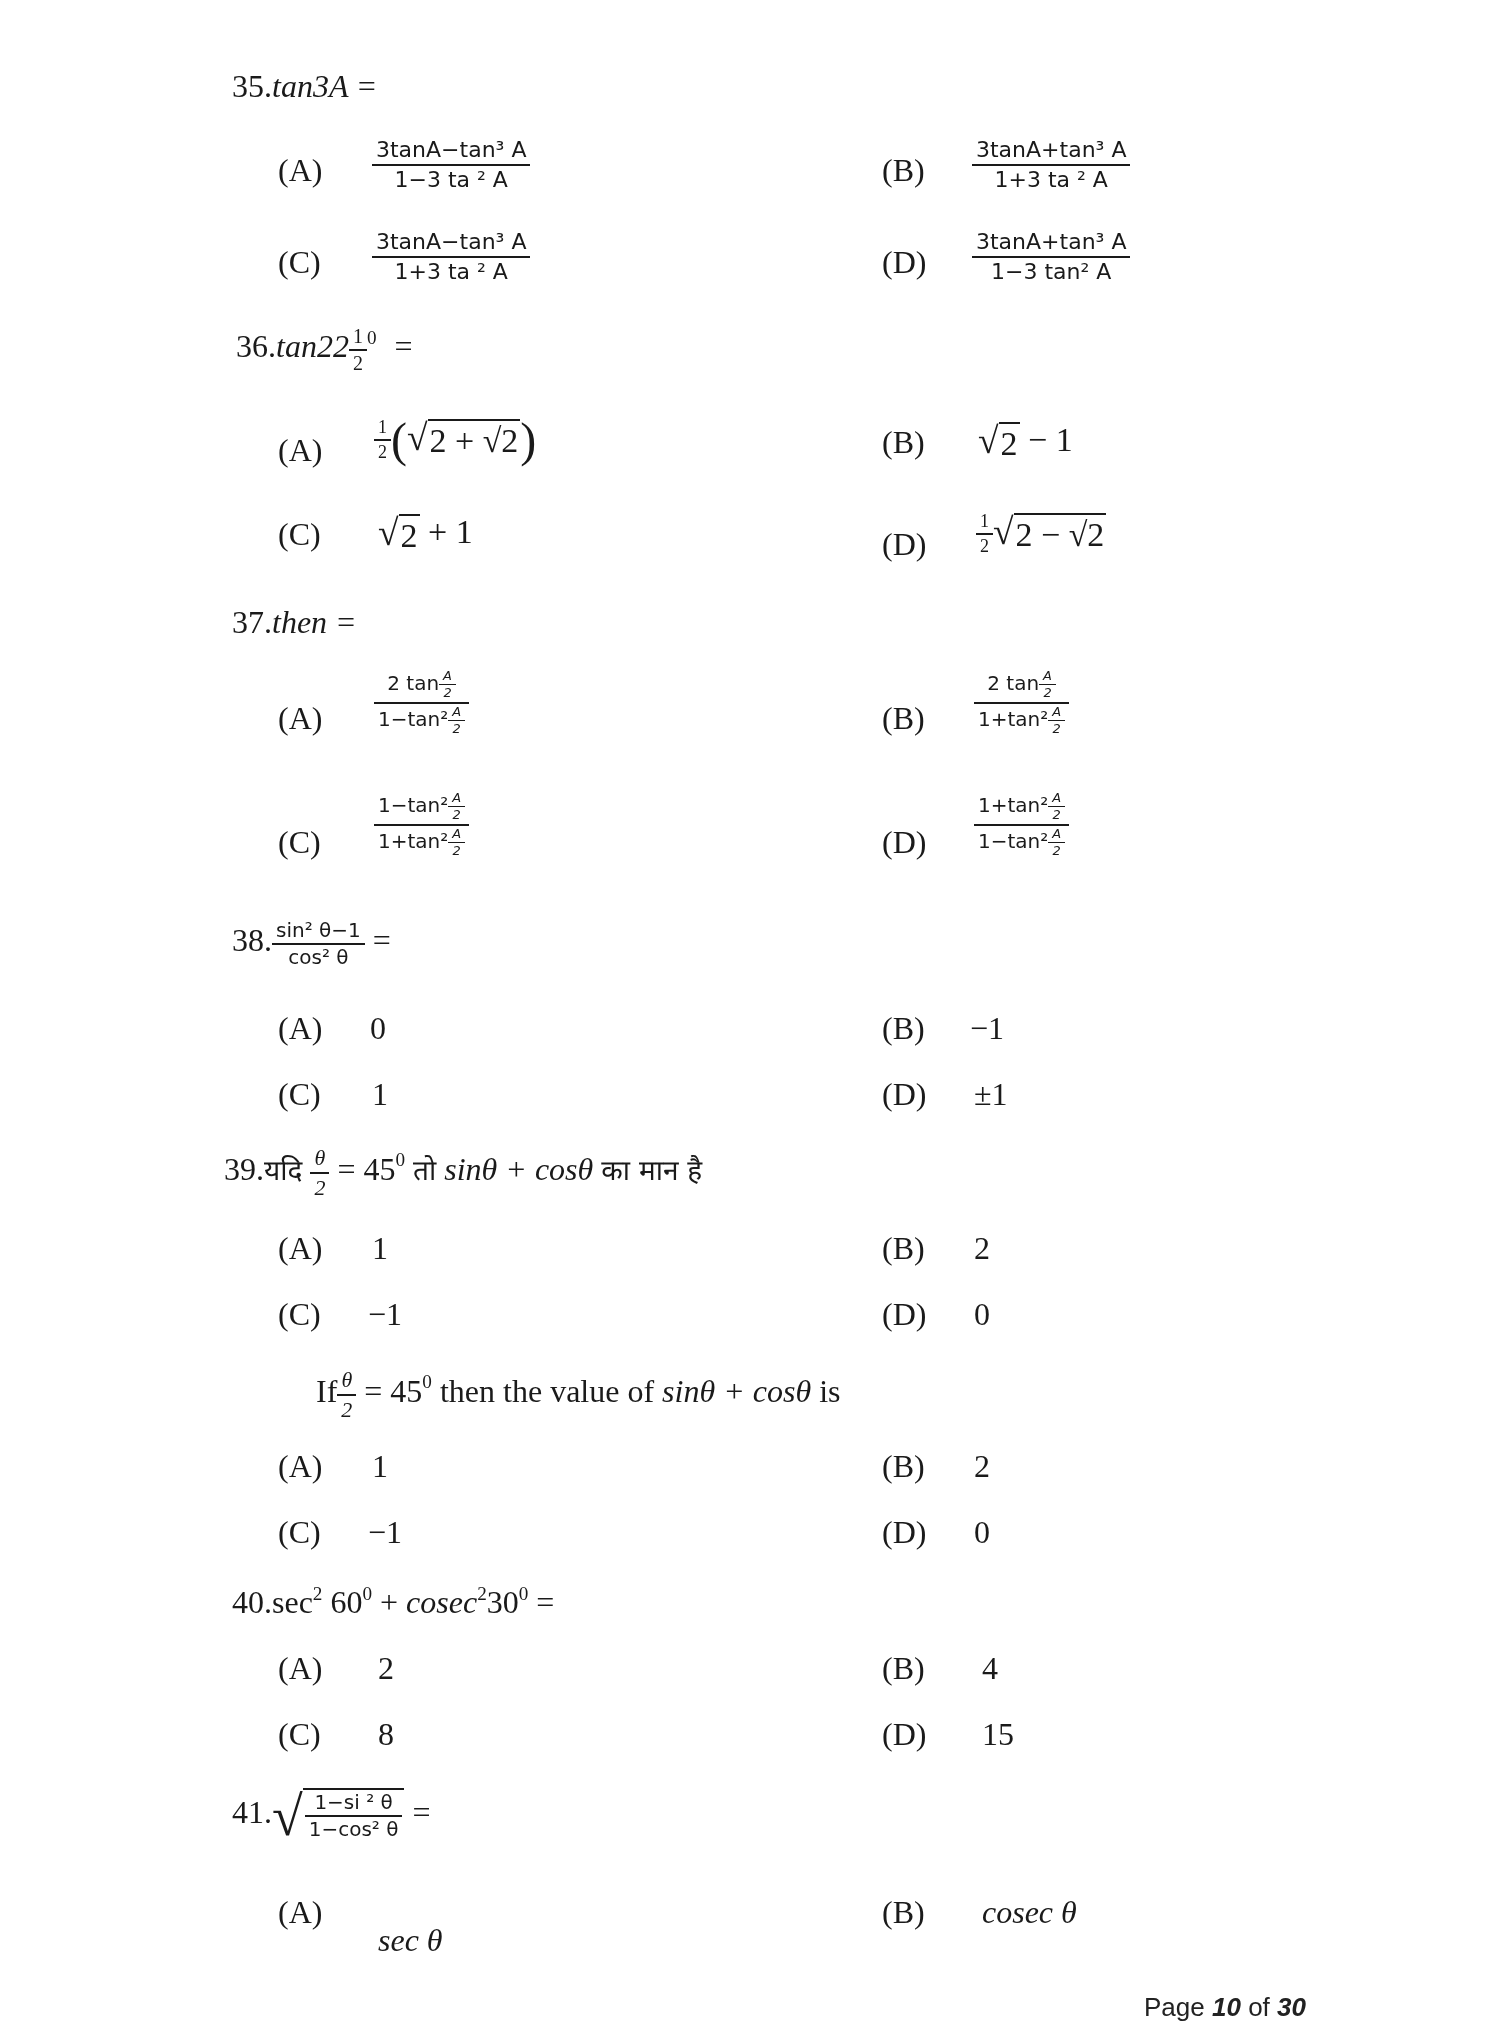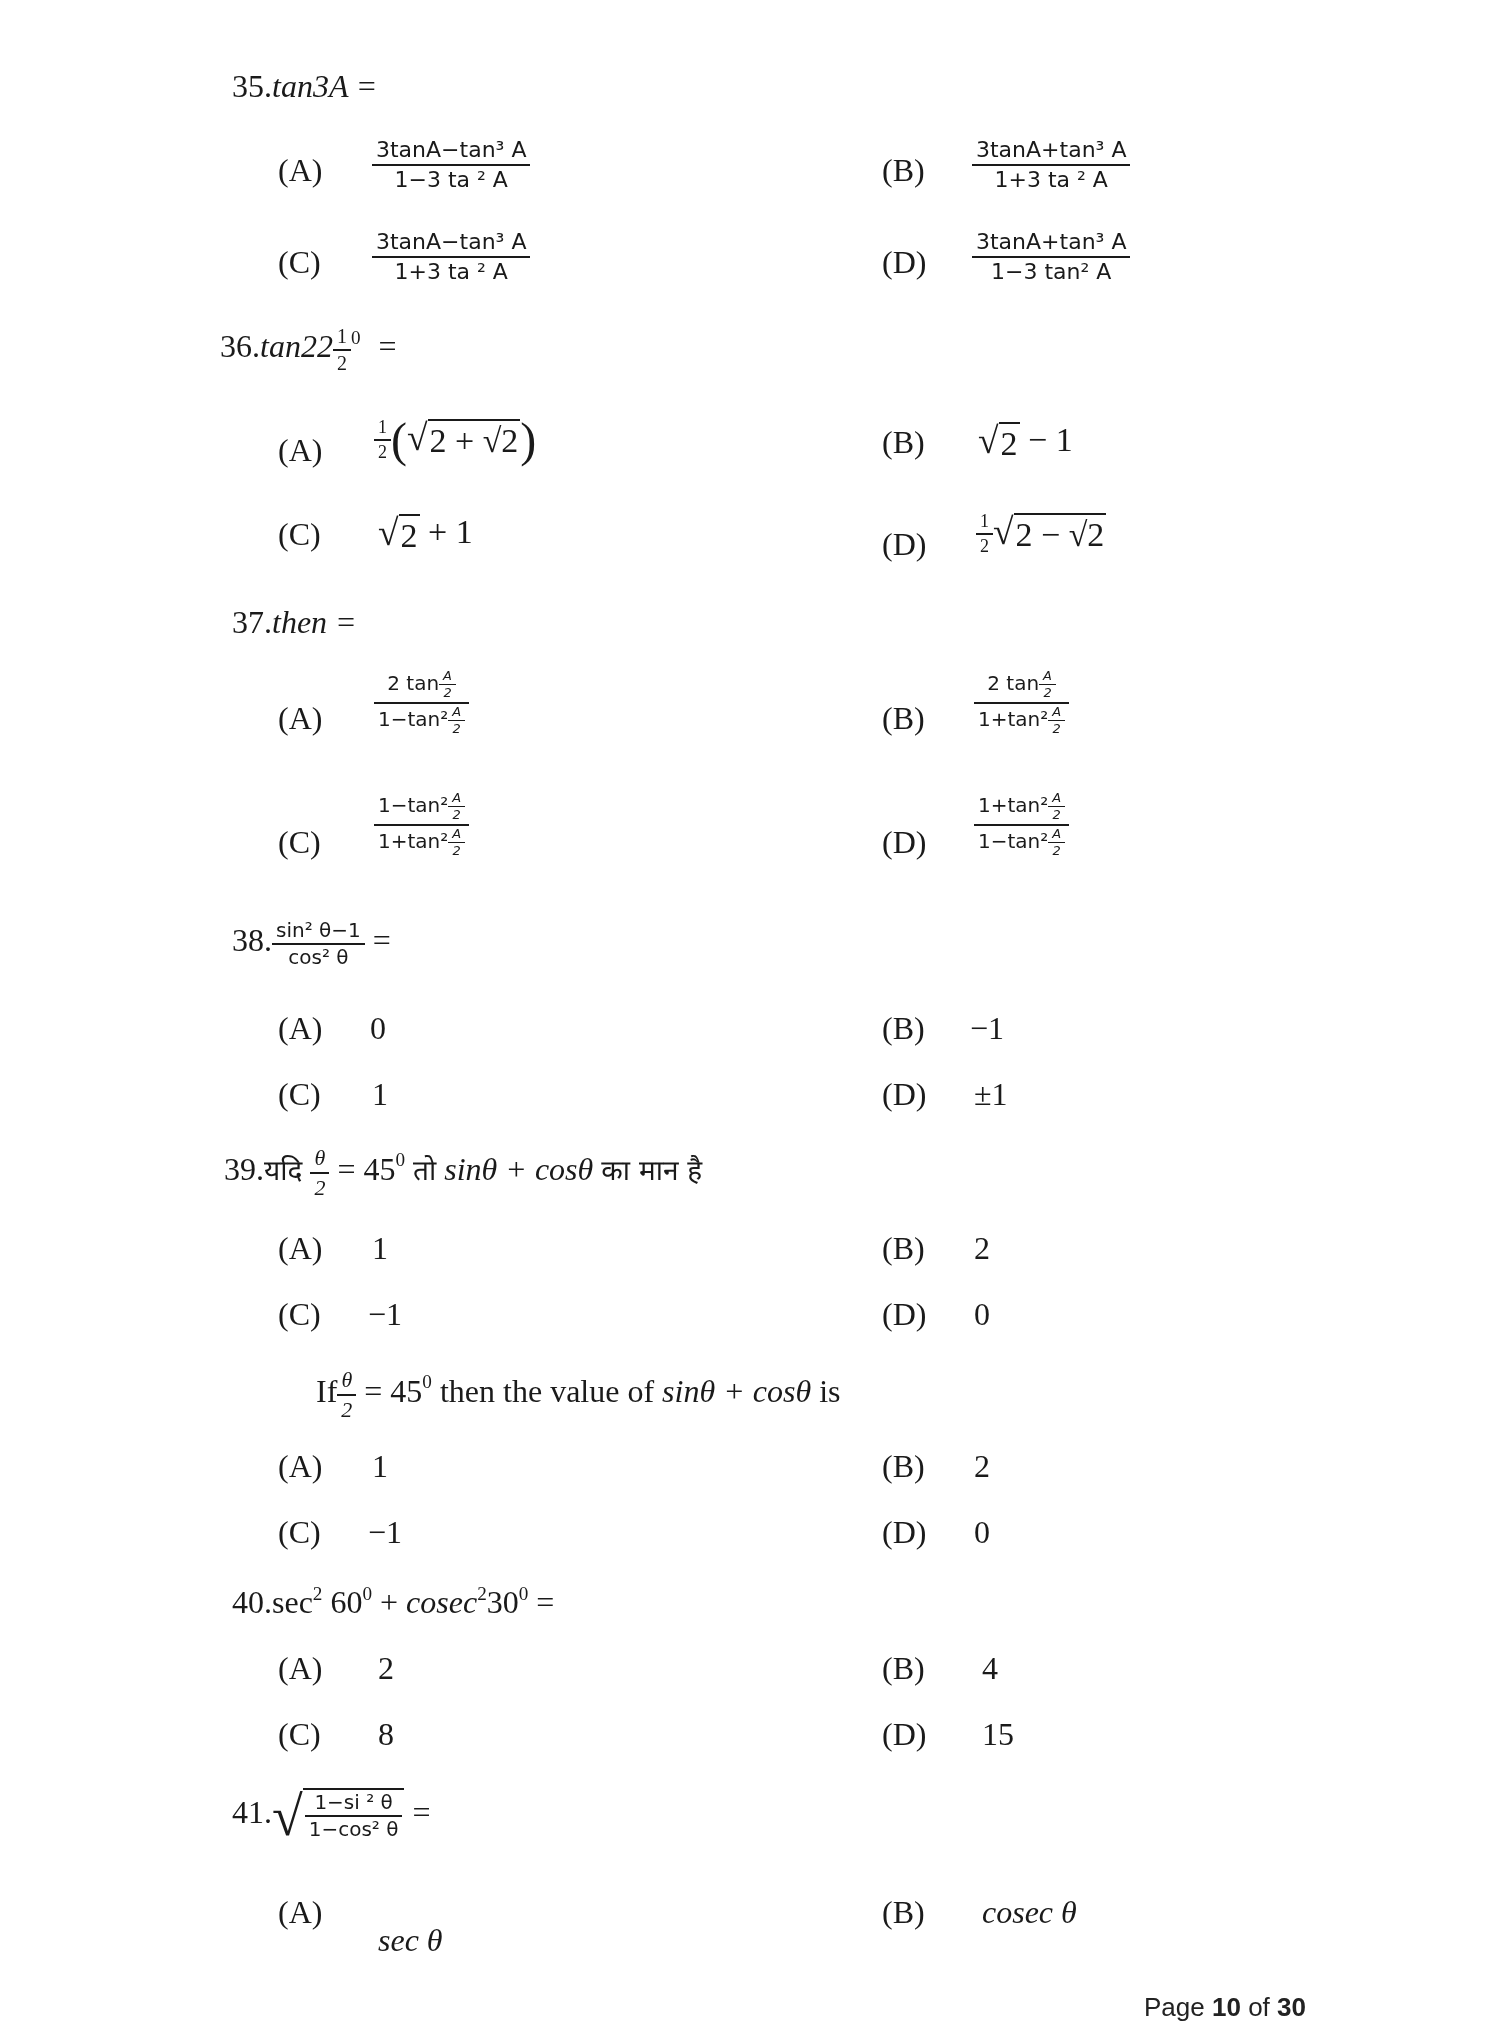--- a/index.html
+++ b/index.html
@@ -13,21 +13,21 @@
   .frac { display:inline-flex; flex-direction:column; align-items:center; vertical-align:middle; }
   .frac .num, .frac .den { display:block; padding:0 4px; line-height:1.25; }
   .frac .bar { display:block; width:100%; border-top:2px solid #1a1a1a; }
   .small { font-size:22px; }
   .mfont { font-family:"DejaVu Sans", sans-serif; }
   sup { font-size:0.6em; vertical-align:0.7em; line-height:0; }
   .sqrt { display:inline-flex; align-items:stretch; vertical-align:middle; }
   .sqrt .rad { font-size:1.1em; line-height:1; }
   .sqrt .under { border-top:2px solid #1a1a1a; padding:0 2px; }
   .footer { font-family:"Liberation Sans", "DejaVu Sans", sans-serif; font-size:26px; color:#222; }
-  .footer b { font-weight:700; }
+  .footer b { font-weight:700;font-style:italic; }
   .hi { font-family:"DejaVu Sans", sans-serif; font-size:28px; }
 </style>
 </head>
 <body>
 
 <div class="abs qnum" style="left:232px; top:66px;">
   <span>35.</span><span class="it">tan3A =</span>
 </div>
 
 <div class="abs opt-letter" style="left:278px; top:150px;">(A)</div>
@@ -59,21 +59,21 @@
 
 <div class="abs opt-letter" style="left:882px; top:242px;">(D)</div>
 <div class="abs" style="left:972px; top:228px;">
   <span class="frac mfont small">
     <span class="num">3tanA+tan³ A</span>
     <span class="bar"></span>
     <span class="den">1−3 tan² A</span>
   </span>
 </div>
 
-<div class="abs qnum" style="left:220px; top:324px;font-family:Liberation Serif, serif;">
+<div class="abs qnum" style="left:236px; top:324px;font-family:Liberation Serif, serif;">
   <span>36.</span><span class="it">tan22</span><span class="frac" style="font-size:20px;">
       <span class="num">1</span>
       <span class="bar"></span>
       <span class="den">2</span>
     </span><sup>0</sup>
   <span style="margin-left:10px;">=</span>
 </div>
 
 <div class="abs opt-letter" style="left:278px; top:430px;">(A)</div>
 <div class="abs opt-val" style="left:374px; top:416px; font-size:34px;">

